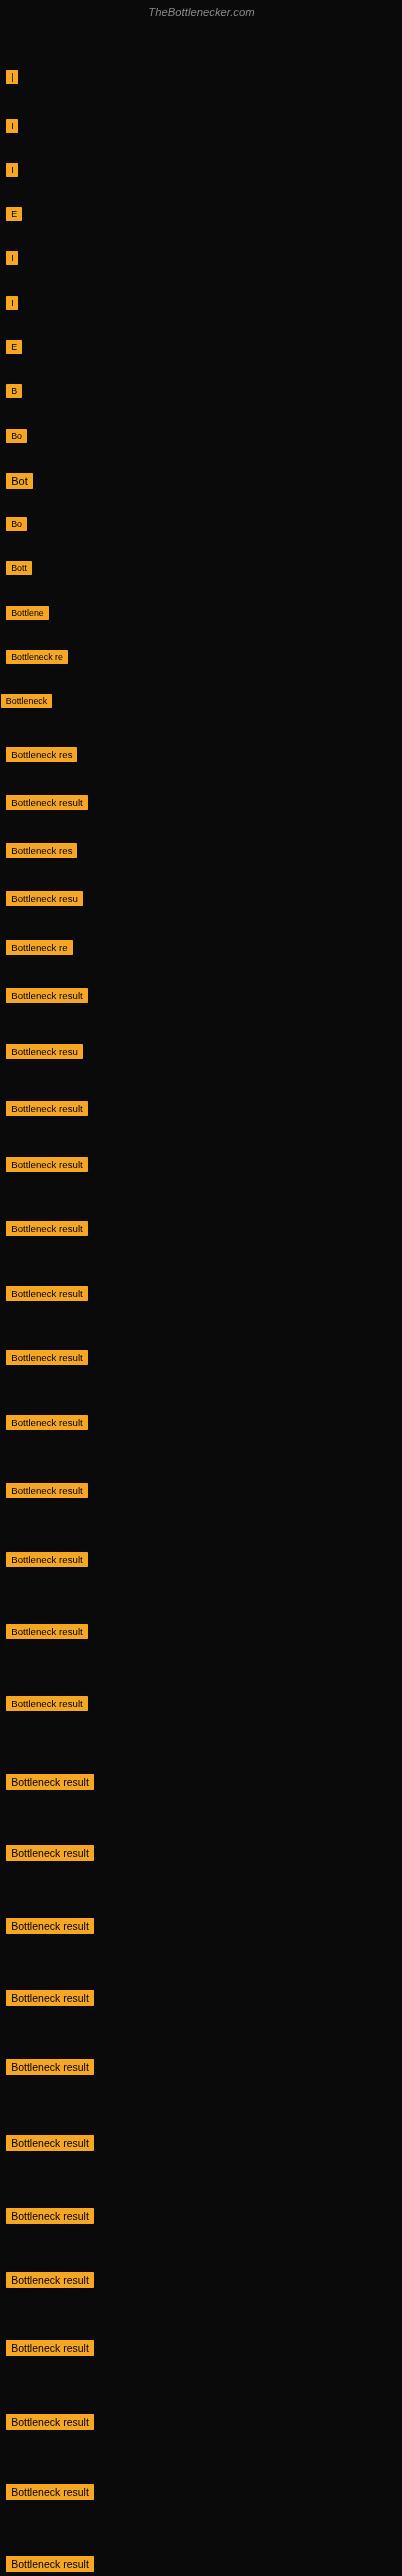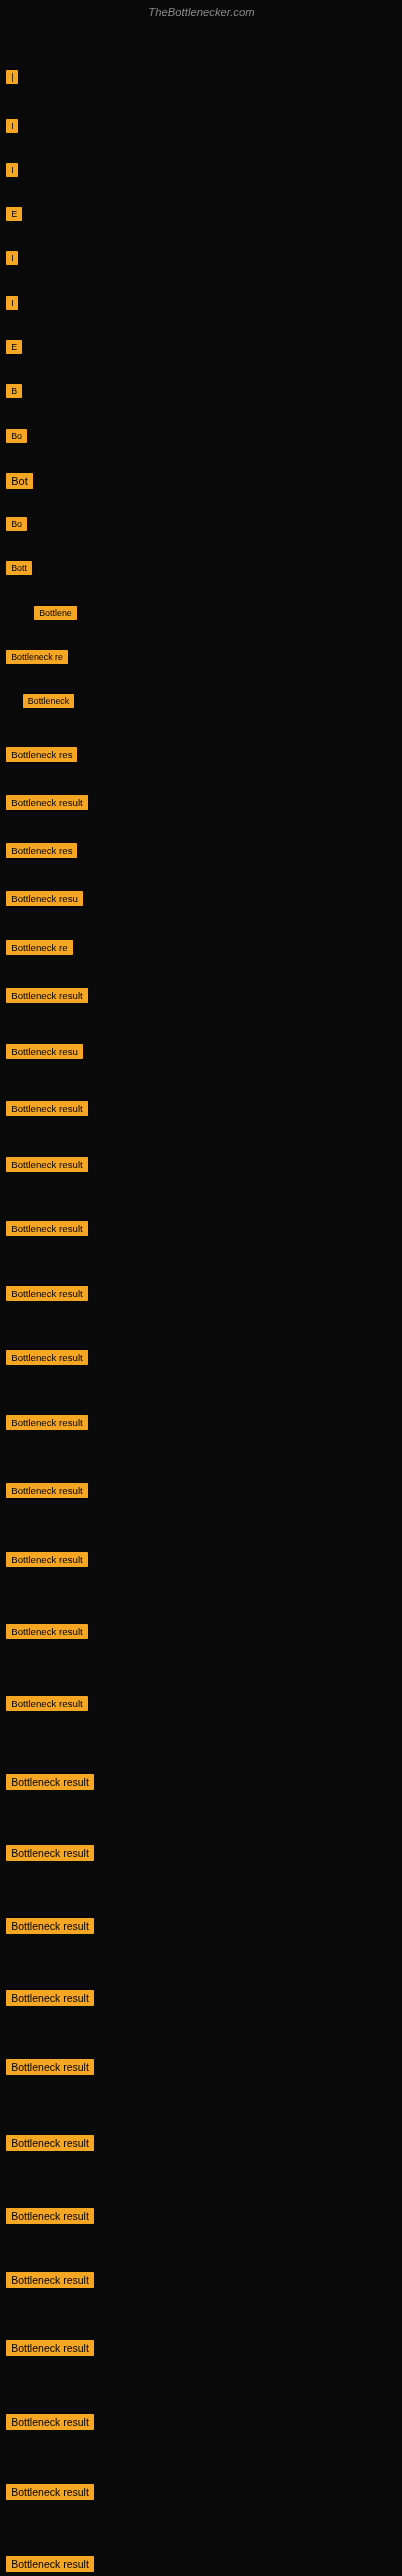--- a/index.html
+++ b/index.html
@@ -73,27 +73,27 @@
     </div>
     <div style="position: absolute; top: 451px; left: 6.4px; display: flex; align-items: center;">
       <span class="bottleneck-label" style="font-size: 11px;">Bot</span>
     </div>
     <div style="position: absolute; top: 495px; left: 6.4px; display: flex; align-items: center;">
       <span class="bottleneck-label" style="font-size: 8.9px;">Bo</span>
     </div>
     <div style="position: absolute; top: 539px; left: 6.4px; display: flex; align-items: center;">
       <span class="bottleneck-label" style="font-size: 8.9px;">Bott</span>
     </div>
-    <div style="position: absolute; top: 584px; left: 6.4px; display: flex; align-items: flex-end; margin-left: 28px;">
+    <div style="position: absolute; top: 584px; left: 6.4px; display: flex; align-items: flex-end;">
       <span class="bottleneck-label" style="font-size: 8.9px;">Bottlene</span>
     </div>
     <div style="position: absolute; top: 628px; left: 6.4px; display: flex; align-items: center;">
       <span class="bottleneck-label" style="font-size: 8.9px;">Bottleneck re</span>
     </div>
-    <div style="position: absolute; top: 672px; left: 23px; display: flex; align-items: center;">
+    <div style="position: absolute; top: 672px; left: 1px; display: flex; align-items: center;">
       <span class="bottleneck-label" style="font-size: 8.9px;">Bottleneck</span>
     </div>
     <div style="position: absolute; top: 725px; left: 6.4px; display: flex; align-items: center;">
       <span class="bottleneck-label" style="font-size: 9.7px;">Bottleneck res</span>
     </div>
     <div style="position: absolute; top: 773px; left: 6.4px; display: flex; align-items: center;">
       <span class="bottleneck-label" style="font-size: 9.7px;">Bottleneck result</span>
     </div>
     <div style="position: absolute; top: 821px; left: 6.4px; display: flex; align-items: center;">
       <span class="bottleneck-label" style="font-size: 9.7px;">Bottleneck res</span>

